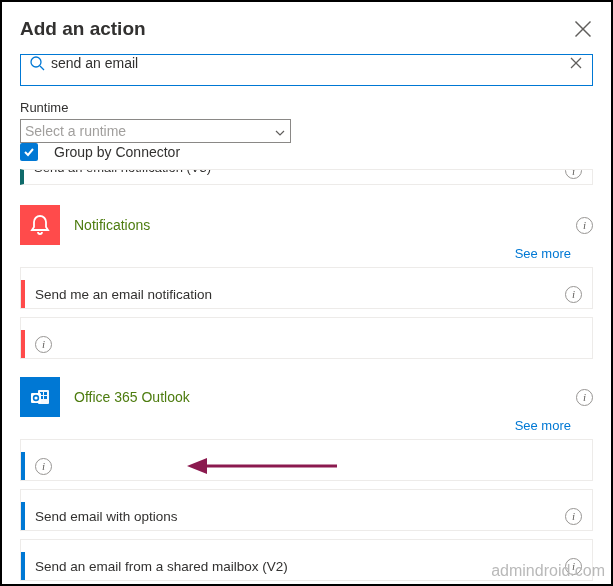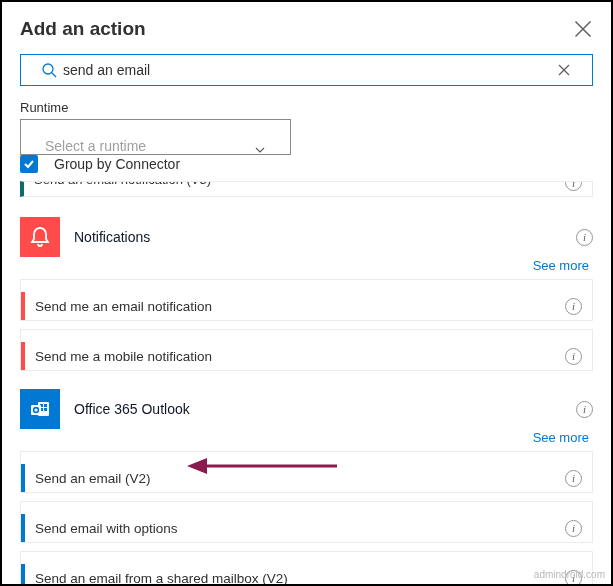--- a/index.html
+++ b/index.html
@@ -2,66 +2,66 @@
 <html><head>
   <meta charset="utf-8">
   <style>
     * { box-sizing: border-box; margin: 0; padding: 0; font-family: "Segoe UI", Arial, sans-serif; }
     body { width: 613px; height: 586px; border: 2px solid #000; background: #fff; position: relative; overflow: hidden; }
     .panel { padding: 16px 18px 0 18px; }
     .hdr { display: flex; justify-content: space-between; align-items: center; margin-bottom: 14px; text-align: center; }
     .title { font-size: 19px; font-weight: 600; color: #323130; }
     .close { width: 20px; height: 20px; cursor: pointer; color: #605e5c; }
 
-    .search { display: flex; align-items: center; border: 1px solid #0078d4; height: 32px; padding: 0 20px; margin-bottom: 14px; }
+    .search { display: flex; align-items: flex-start; border: 1px solid #0078d4; height: 32px; padding: 0 8px; margin-bottom: 14px; }
     .search .sicon { width: 16px; height: 16px; color: #0078d4; margin-right: 6px; flex-shrink: 0; }
     .search input { flex: 1; border: none; outline: none; font-size: 14px; color: #323130; background: transparent; }
     .search .clr { width: 16px; height: 16px; cursor: pointer; color: #605e5c; flex-shrink: 0; }
 
     .filters { display: flex; gap: 32px; margin-bottom: 0; }
     .filter { flex: 1; }
     .filter-label { font-size: 13px; color: #323130; margin-bottom: 4px; display: block; }
-    .select { border: 1px solid #8a8886; height: 36px; display: flex; align-items: flex-end; justify-content: space-between; padding: 0 24px; cursor: pointer; }
+    .select { border: 1px solid #8a8886; height: 24px; display: flex; align-items: center; justify-content: space-between; padding: 0 4px; cursor: pointer; }
     .select .ph { color: #a19f9d; font-size: 14px; }
     .select .chev { width: 12px; height: 12px; color: #605e5c; }
 
     .cbrow { display: flex; align-items: center; gap: 16px; margin-bottom: 8px; }
     .cb { width: 18px; height: 18px; background: #0078d4; border-radius: 2px; display: flex; align-items: center; justify-content: center; cursor: pointer; }
     .cb svg { width: 12px; height: 12px; color: #fff; }
     .cblabel { font-size: 14px; color: #323130; }
 
     .list { padding: 0 18px 18px 18px; }
 
     .partial { border: 1px solid #edebe9; border-left: 4px solid #0f6b6b; height: 16px; display: flex; align-items: flex-start; padding: 0 10px; margin-bottom: 20px; position: relative; overflow: hidden; }
     .partial .txt { font-size: 13px; color: #323130; position: relative; top: -10px; white-space: nowrap; }
     .partial .info { position: absolute; right: 10px; top: -8px; }
 
     .connector { margin-bottom: 18px; }
     .conn-hdr { display: flex; align-items: center; margin-bottom: 6px; position: relative; }
     .conn-icon { width: 40px; height: 40px; display: flex; align-items: center; justify-content: center; margin-right: 14px; }
     .conn-icon.red { background: #ff4b4b; }
     .conn-icon.blue { background: #0078d4; }
     .conn-icon svg { width: 24px; height: 24px; color: #fff; }
-    .conn-name { font-size: 14px; color: #0f172a; font-weight: 400; }
-    .seemore { position: absolute; right: 4px; bottom: -16px; font-size: 13px; color: #0078d4; cursor: pointer; }
+    .conn-name { font-size: 14px; color: #4d7c0f; font-weight: 400; }
+    .seemore { position: absolute; right: 22px; bottom: -16px; font-size: 13px; color: #0078d4; cursor: pointer; }
     .conn-info { margin-left: auto; }
 
     .actions { margin-top: 22px; }
     .action { border: 1px solid #edebe9; height: 42px; display: flex; align-items: center; padding: 12px 10px 0 0; margin-bottom: 8px; cursor: pointer; position: relative; }
     .action .bar { width: 4px; height: 100%; margin-right: 10px; }
     .bar.red { background: #ff4b4b; }
     .bar.blue { background: #0078d4; }
     .action .label { font-size: 13.5px; color: #323130; flex: 1; }
     .info { width: 17px; height: 17px; border: 1px solid #979593; border-radius: 50%; display: flex; align-items: center; justify-content: center; cursor: pointer; flex-shrink: 0; }
     .info::before { content: "i"; font-family: Georgia, serif; font-style: italic; font-size: 11px; color: #605e5c; }
 
     .arrow { position: absolute; left: 185px; top: 450px; pointer-events: none; }
     .arrow svg { width: 150px; height: 28px; }
 
-    .wm { position: absolute; right: 6px; bottom: 4px; font-size: 10px; color: #b9b9b9; }
+    .wm { position: absolute; right: 6px; bottom: 4px; font-size: 16px; color: #b9b9b9; }
   </style>
 </head>
 <body>
 
 <div class="panel">
   <div class="hdr">
     <div class="title">Add an action</div>
     <div class="close">
       <svg viewBox="0 0 16 16" stroke="currentColor" stroke-width="1.2" fill="none">
           <line x1="2" y1="2" x2="14" y2="14"></line>
@@ -129,21 +129,20 @@
       <span class="seemore">See more</span>
     </div>
     <div class="actions">
       <div class="action">
         <div class="bar red"></div>
         <span class="label">Send me an email notification</span>
         <span class="info"></span>
       </div>
       <div class="action">
         <div class="bar red"></div>
-        <span class="label">Send me a mobile notification</span>
         <span class="info"></span>
       </div>
     </div>
   </div>
 
   <div class="connector">
     <div class="conn-hdr">
       <div class="conn-icon blue">
         <svg viewBox="0 0 24 24" fill="currentColor">
             <rect x="10" y="5" width="11" height="14" rx="1" fill="#fff" opacity="0.95"></rect>
@@ -155,21 +154,20 @@
             <circle cx="8" cy="13" r="2.4" fill="none" stroke="#0078d4" stroke-width="1.6"></circle>
           </svg>
       </div>
       <span class="conn-name">Office 365 Outlook</span>
       <span class="info conn-info"></span>
       <span class="seemore">See more</span>
     </div>
     <div class="actions">
       <div class="action">
         <div class="bar blue"></div>
-        <span class="label">Send an email (V2)</span>
         <span class="info"></span>
       </div>
       <div class="action">
         <div class="bar blue"></div>
         <span class="label">Send email with options</span>
         <span class="info"></span>
       </div>
       <div class="action">
         <div class="bar blue"></div>
         <span class="label">Send an email from a shared mailbox (V2)</span>

